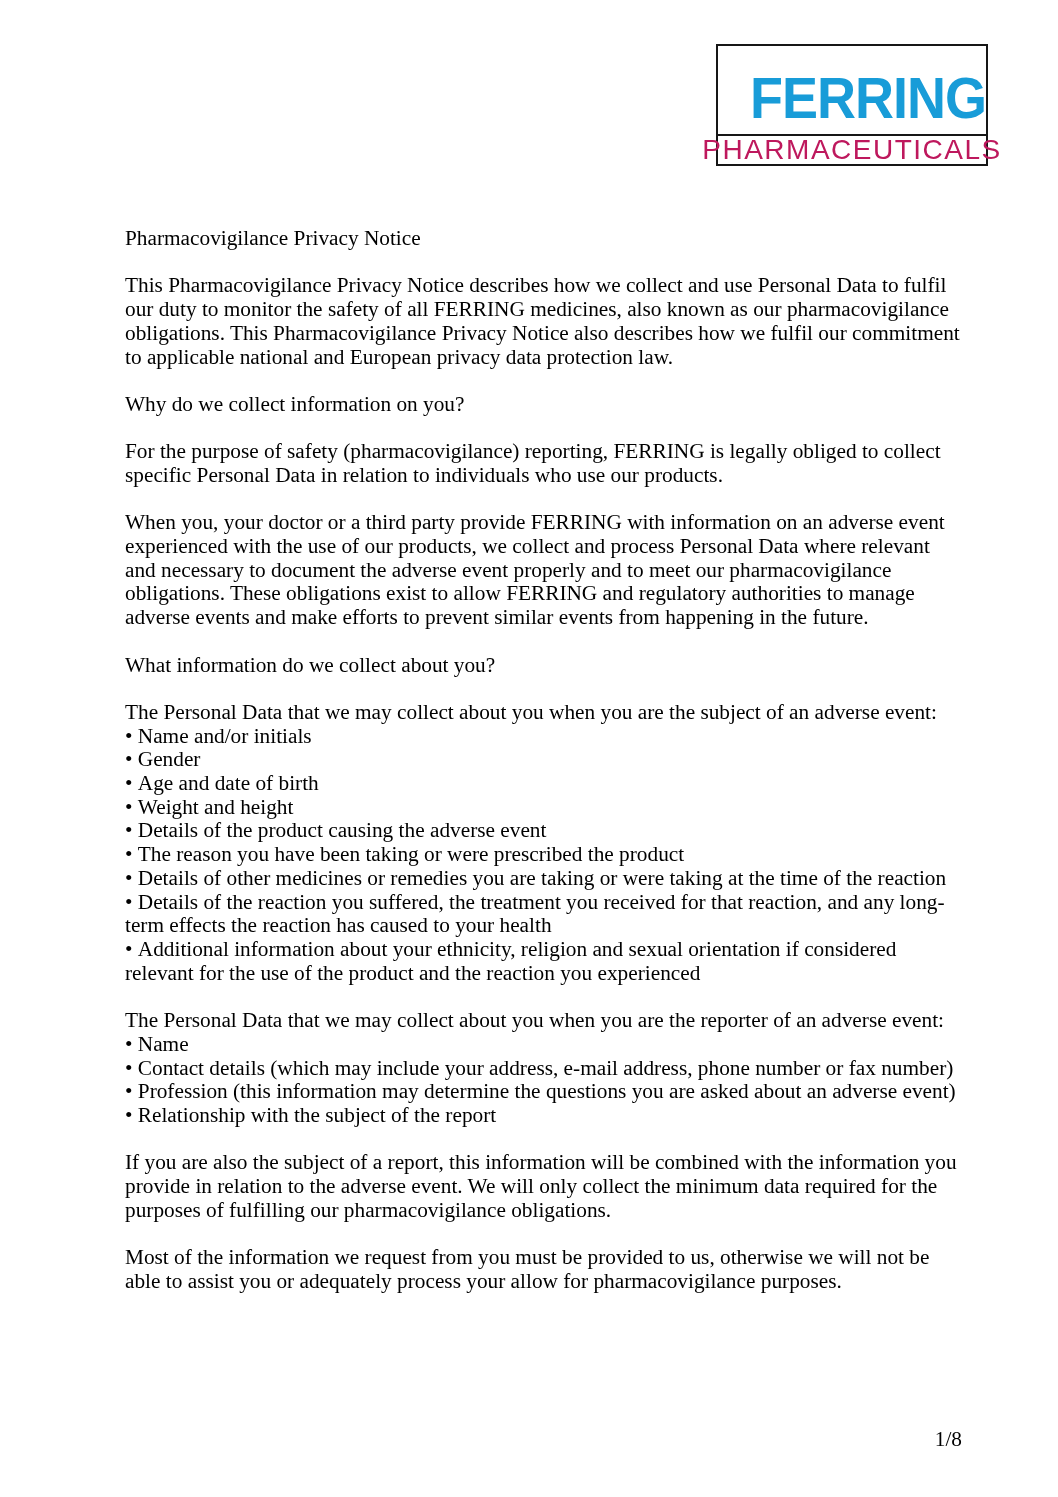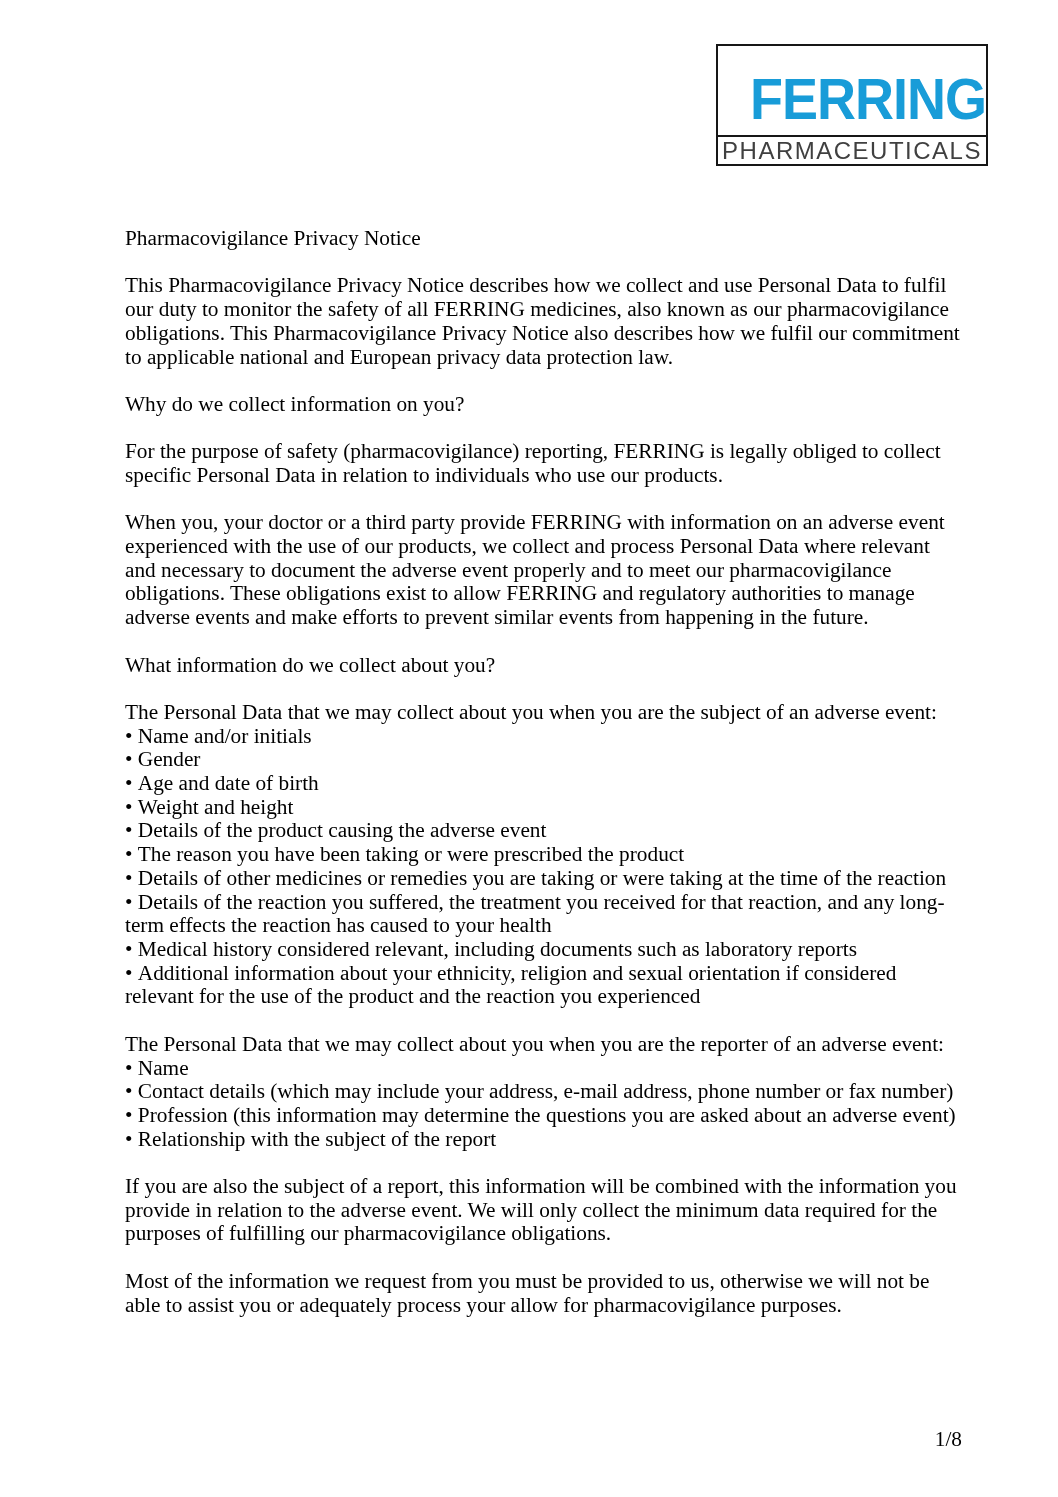--- a/index.html
+++ b/index.html
@@ -47,23 +47,23 @@
   }
   .logo-bottom {
     flex: 1;
     display: flex;
     align-items: center;
     justify-content: center;
   }
   .brand-subtitle {
     font-family: "Liberation Sans", sans-serif;
     font-weight: 400;
-    font-size: 24px;
+    font-size: 28px;
     letter-spacing: 1.5px;
-    color: #404040;
+    color: #be185d;
     line-height: 1;
   }
 
   
   .content {
     position: absolute;
     left: 125px;
     top: 227px;
     width: 836px;
     font-size: 21.3px;
@@ -120,21 +120,20 @@
     <div class="list-group">
       <p class="list-intro">The Personal Data that we may collect about you when you are the subject of an adverse event:</p>
       <div class="li">Name and/or initials</div>
       <div class="li">Gender</div>
       <div class="li">Age and date of birth</div>
       <div class="li">Weight and height</div>
       <div class="li">Details of the product causing the adverse event</div>
       <div class="li">The reason you have been taking or were prescribed the product</div>
       <div class="li">Details of other medicines or remedies you are taking or were taking at the time of the reaction</div>
       <div class="li">Details of the reaction you suffered, the treatment you received for that reaction, and any long-term effects the reaction has caused to your health</div>
-      <div class="li">Medical history considered relevant, including documents such as laboratory reports</div>
       <div class="li">Additional information about your ethnicity, religion and sexual orientation if considered relevant for the use of the product and the reaction you experienced</div>
     </div>
 
     <div class="list-group">
       <p class="list-intro">The Personal Data that we may collect about you when you are the reporter of an adverse event:</p>
       <div class="li">Name</div>
       <div class="li">Contact details (which may include your address, e-mail address, phone number or fax number)</div>
       <div class="li">Profession (this information may determine the questions you are asked about an adverse event)</div>
       <div class="li">Relationship with the subject of the report</div>
     </div>

